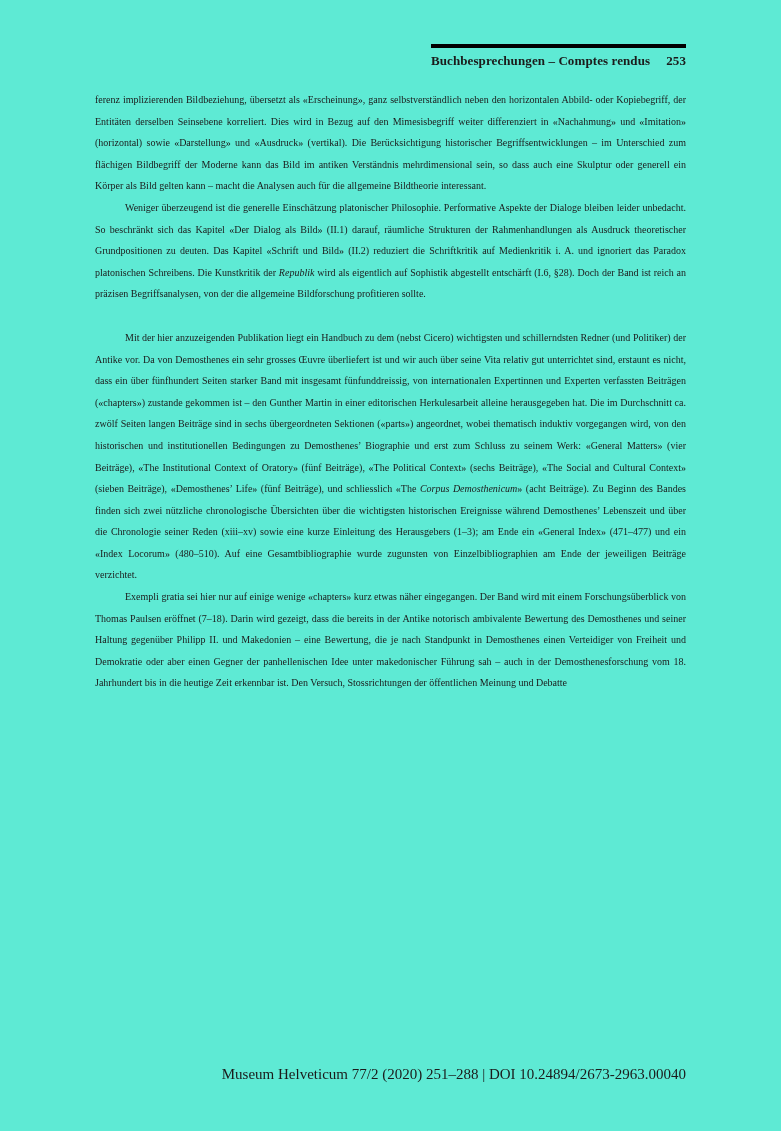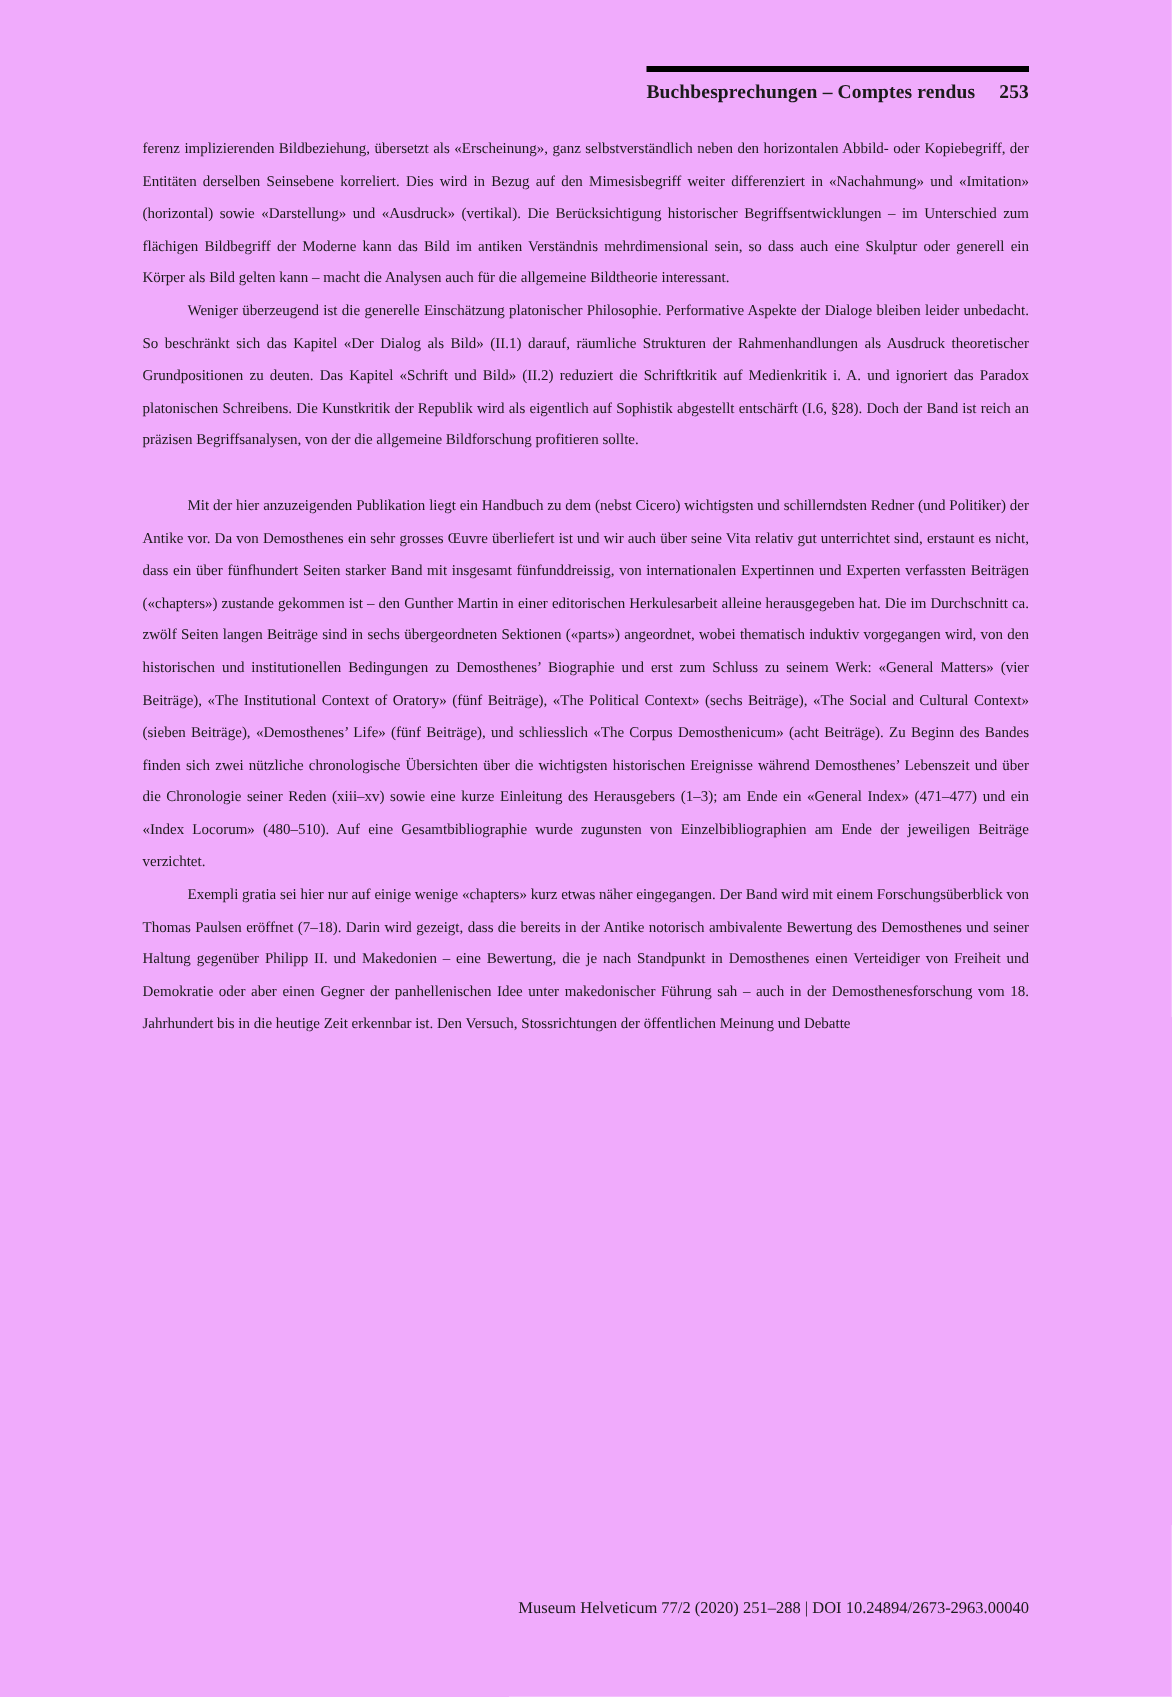--- a/index.html
+++ b/index.html
@@ -3,21 +3,21 @@
 <meta charset="utf-8">
 <style>
   * { box-sizing: border-box; }
   html, body { margin: 0; padding: 0; }
   body {
     width: 781px; height: 1131px;
     background: #ffffff;
     font-family: "Liberation Serif", "DejaVu Serif", serif;
     color: #1b1b1b;
   }
-  .page { position: relative; width: 781px; height: 1131px; overflow: hidden; background: #f0abfc; }
+  .page { position: relative; width: 781px; height: 1131px; overflow: hidden; background: #5eead4; }
 
   .running-head { position: absolute; top: 44px; right: 95px; text-align: right; }
   .running-head-inner {
     display: inline-block;
     border-top: 4px solid #000000;
     padding-top: 5px;
     font-weight: bold;
     font-size: 13px;
     letter-spacing: 0.1px;
   }
@@ -35,28 +35,28 @@
   .content p.indent { text-indent: 30px; }
 
   .attribution {
     text-align: right;
     font-style: italic;
     margin: 0;
   }
 
   .review-2 { margin-top: 22px; }
 
-  .seg-italic { }
+  .seg-italic { font-style: italic; }
   .seg-bold { font-weight: bold; }
 
   .footer {
     position: absolute;
     top: 1066px;
     right: 95px;
-    font-size: 11px;
+    font-size: 15px;
     text-align: right;
   }
 </style>
 </head>
 <body>
 
 <div class="page">
 
   <div class="running-head">
     <div class="running-head-inner">

